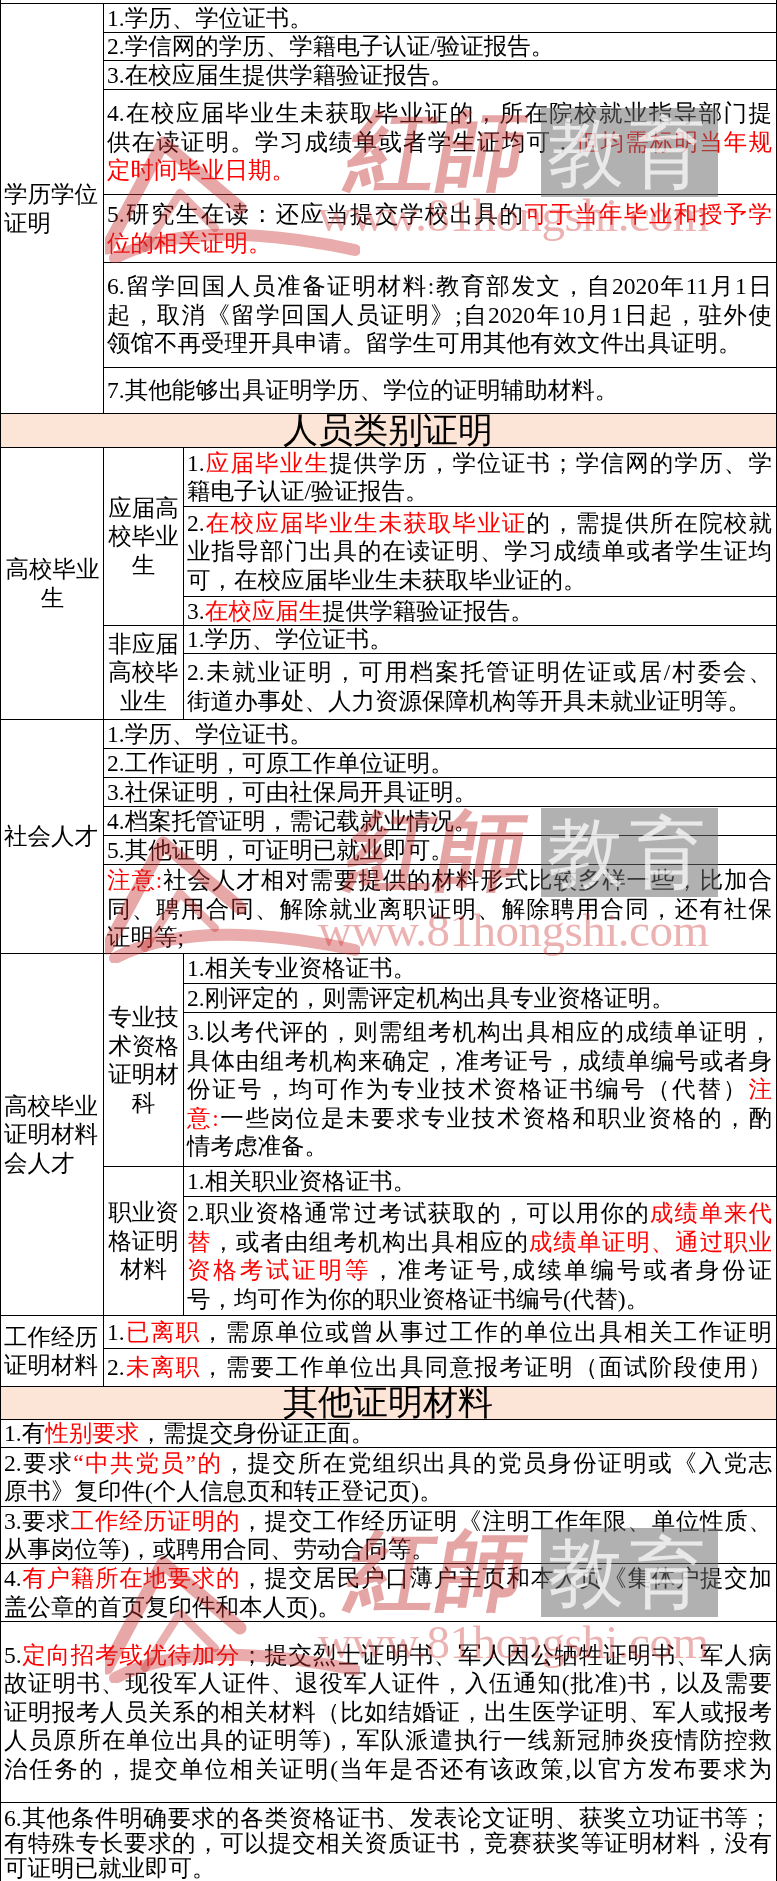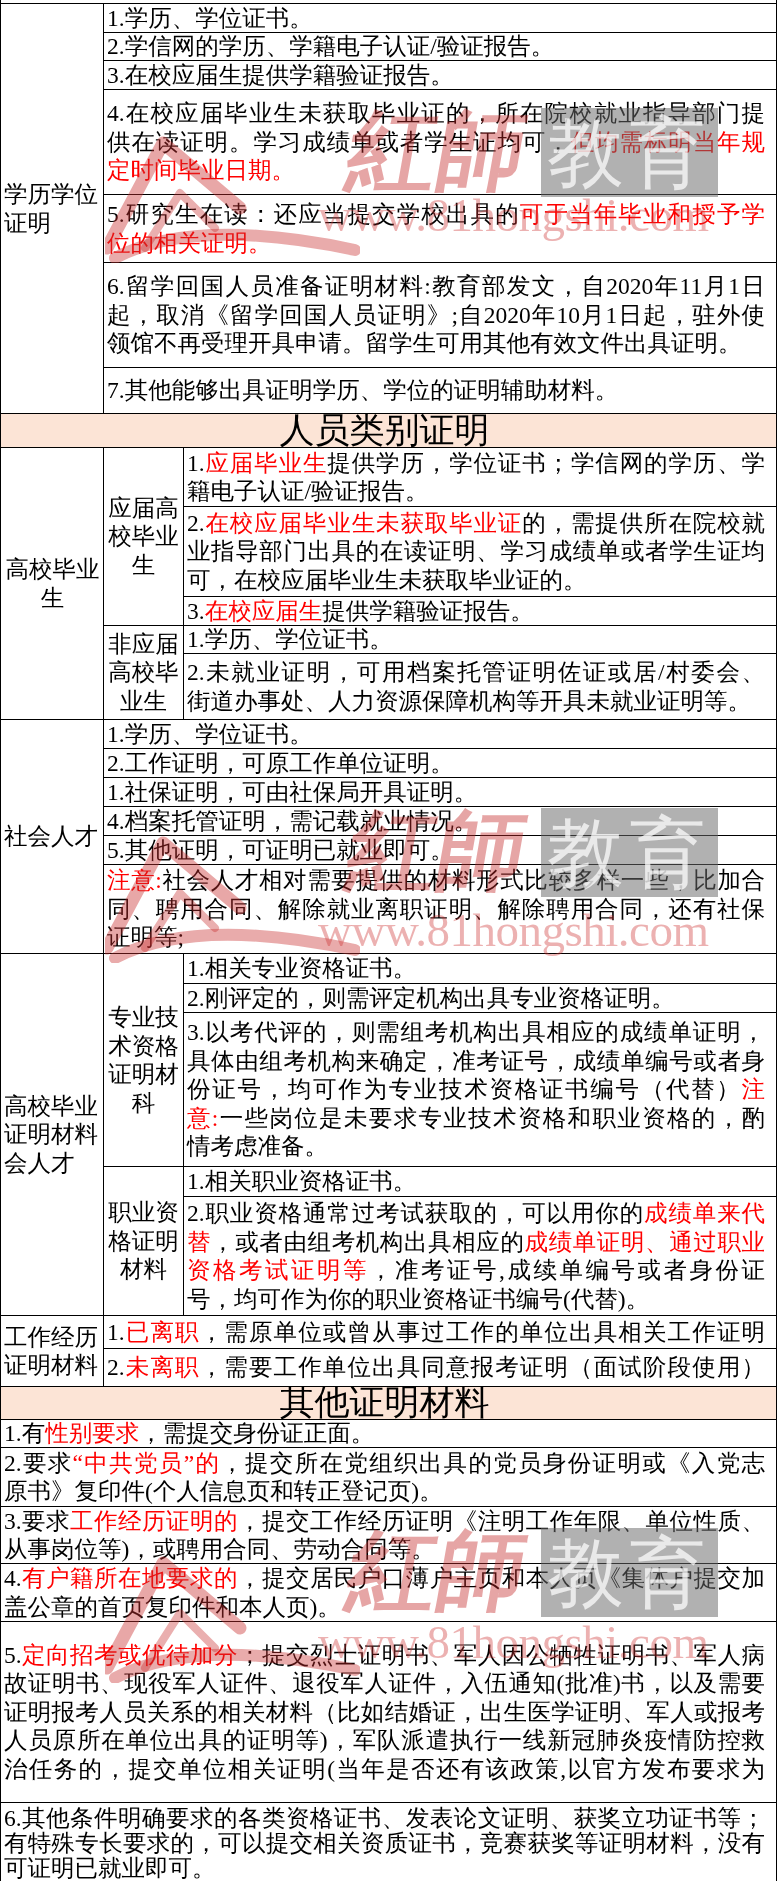--- a/index.html
+++ b/index.html
@@ -17,21 +17,21 @@
     border-left: 1px solid var(--border, #000);
     border-top: 1px solid var(--border, #000);
   }
   .cell {
     border-right: 1px solid var(--border, #000);
     border-bottom: 1px solid var(--border, #000);
     overflow: hidden;
     display: flex;
     flex-direction: column;
     justify-content: center;
-    padding: 0 11px 0 3px;
+    padding: 0 4px 0 3px;
     font-size: 23.5px;
     line-height: 28.5px;
   }
   .ln { white-space: nowrap; }
   .cell.jst .ln:not(:last-child),
   .cell.jall .ln { text-align: justify; text-align-last: justify; }
   .red { color: var(--highlight, #ff0000); }
 
   .lbl { padding: 0 2px 0 3px; }
   .lbl.c { text-align: center; }
@@ -150,21 +150,21 @@
     <div class="cell lbl" style="grid-row:14/20;grid-column:1">
         <div class="ln"><span>社会人才</span></div>
       </div>
     <div class="cell jst" style="grid-row:14;grid-column:2/4">
         <div class="ln"><span>1.学历、学位证书。</span></div>
       </div>
     <div class="cell jst" style="grid-row:15;grid-column:2/4">
         <div class="ln"><span>2.工作证明，可原工作单位证明。</span></div>
       </div>
     <div class="cell jst" style="grid-row:16;grid-column:2/4">
-        <div class="ln"><span>1.社保证明，可由社保局开具证明。</span></div>
+        <div class="ln"><span>3.社保证明，可由社保局开具证明。</span></div>
       </div>
     <div class="cell jst" style="grid-row:17;grid-column:2/4">
         <div class="ln"><span>4.档案托管证明，需记载就业情况。</span></div>
       </div>
     <div class="cell jst" style="grid-row:18;grid-column:2/4">
         <div class="ln"><span>5.其他证明，可证明已就业即可。</span></div>
       </div>
     <div class="cell jst" style="grid-row:19;grid-column:2/4">
         <div class="ln"><span class="red">注意:</span><span>社会人才相对需要提供的材料形式比较多样一些，比加合</span></div>
         <div class="ln"><span>同、聘用合同、解除就业离职证明、解除聘用合同，还有社保</span></div>

